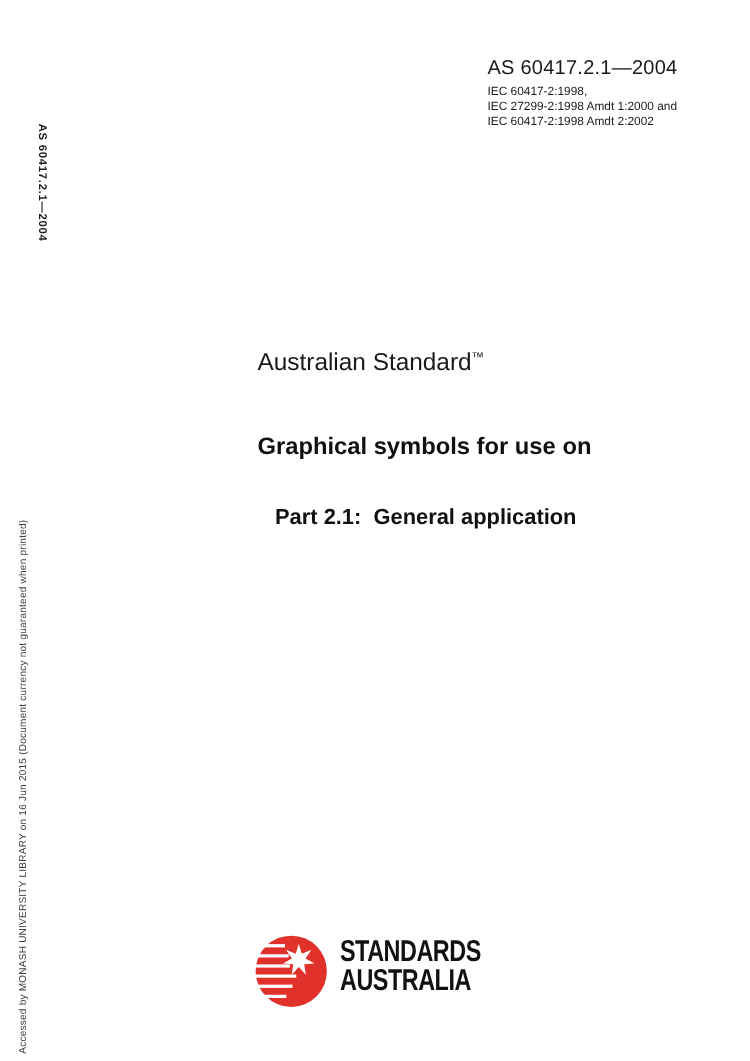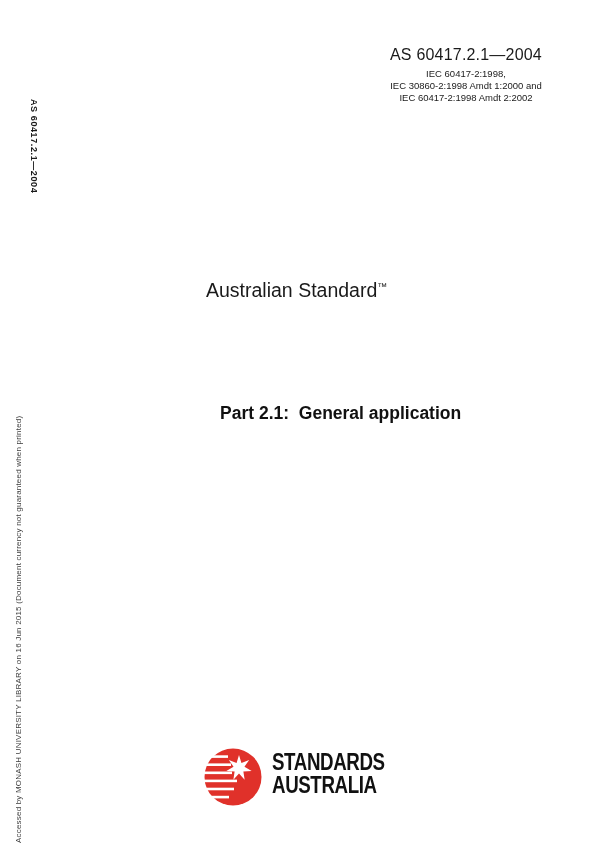--- a/index.html
+++ b/index.html
@@ -23,21 +23,20 @@
     font-size: 16px;
     letter-spacing: 0.2px;
     color: #1a1a1a;
     white-space: nowrap;
   }
   .doc-refs {
     margin-top: 4px;
     font-size: 9.5px;
     line-height: 12px;
     color: #1a1a1a;
-    text-align: center;
   }
   .doc-refs div { white-space: nowrap; }
 
   
   .spine-text {
     position: absolute;
     left: 39px;
     top: 99px;
     transform: rotate(90deg);
     transform-origin: top left;
@@ -124,34 +123,35 @@
 </style>
 </head>
 <body>
 
 <div class="page">
 
   <div class="doc-id-block">
     <div class="doc-number">AS 60417.2.1—2004</div>
     <div class="doc-refs">
       <div>IEC 60417-2:1998,</div>
-      <div>IEC 30860-2:1998 Amdt 1:2000 and</div>
+      <div>IEC 27299-2:1998 Amdt 1:2000 and</div>
       <div>IEC 60417-2:1998 Amdt 2:2002</div>
     </div>
   </div>
 
   <div class="spine-text">AS 60417.2.1—2004</div>
 
   <div class="access-watermark">Accessed by MONASH UNIVERSITY LIBRARY on 16 Jun 2015 (Document currency not guaranteed when printed)</div>
 
   <div class="brand-title">
     <span>Australian Standard</span><sup>™</sup>
   </div>
 
   <div class="main-title">
+    <div>Graphical symbols for use on</div>
   </div>
 
   <div class="part-title">Part 2.1:  General application</div>
 
   <div class="logo">
     <svg class="logo-mark" viewBox="0 0 60 60" aria-hidden="true">
       <circle cx="30" cy="29" r="28.5" fill="#e0312a"></circle>
 
       <rect x="-2" y="7.3" width="27" height="2.6" fill="#ffffff"></rect>
       <rect x="-2" y="15.4" width="30" height="2.6" fill="#ffffff"></rect>

